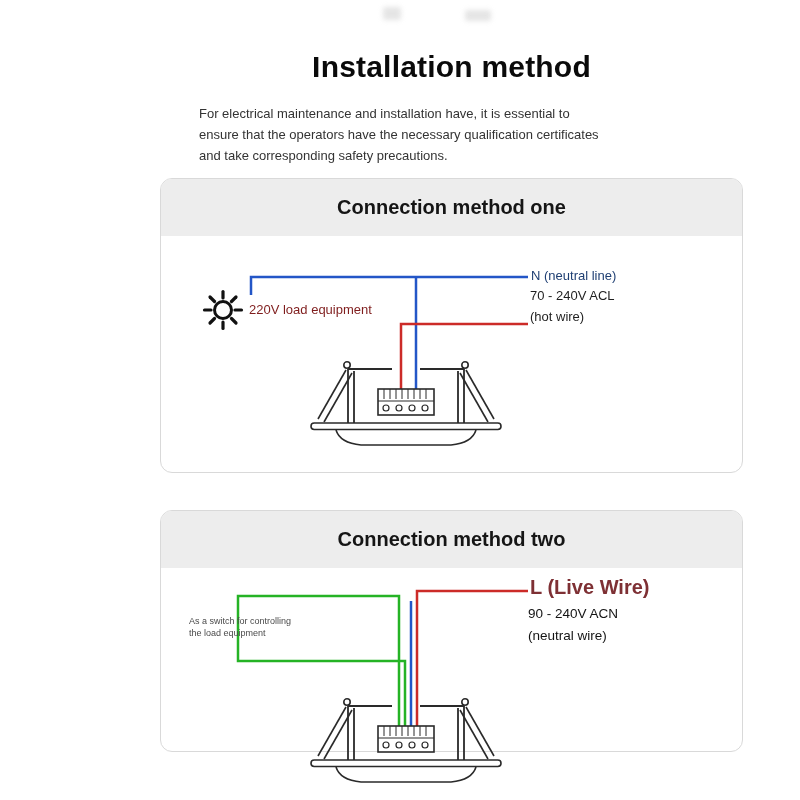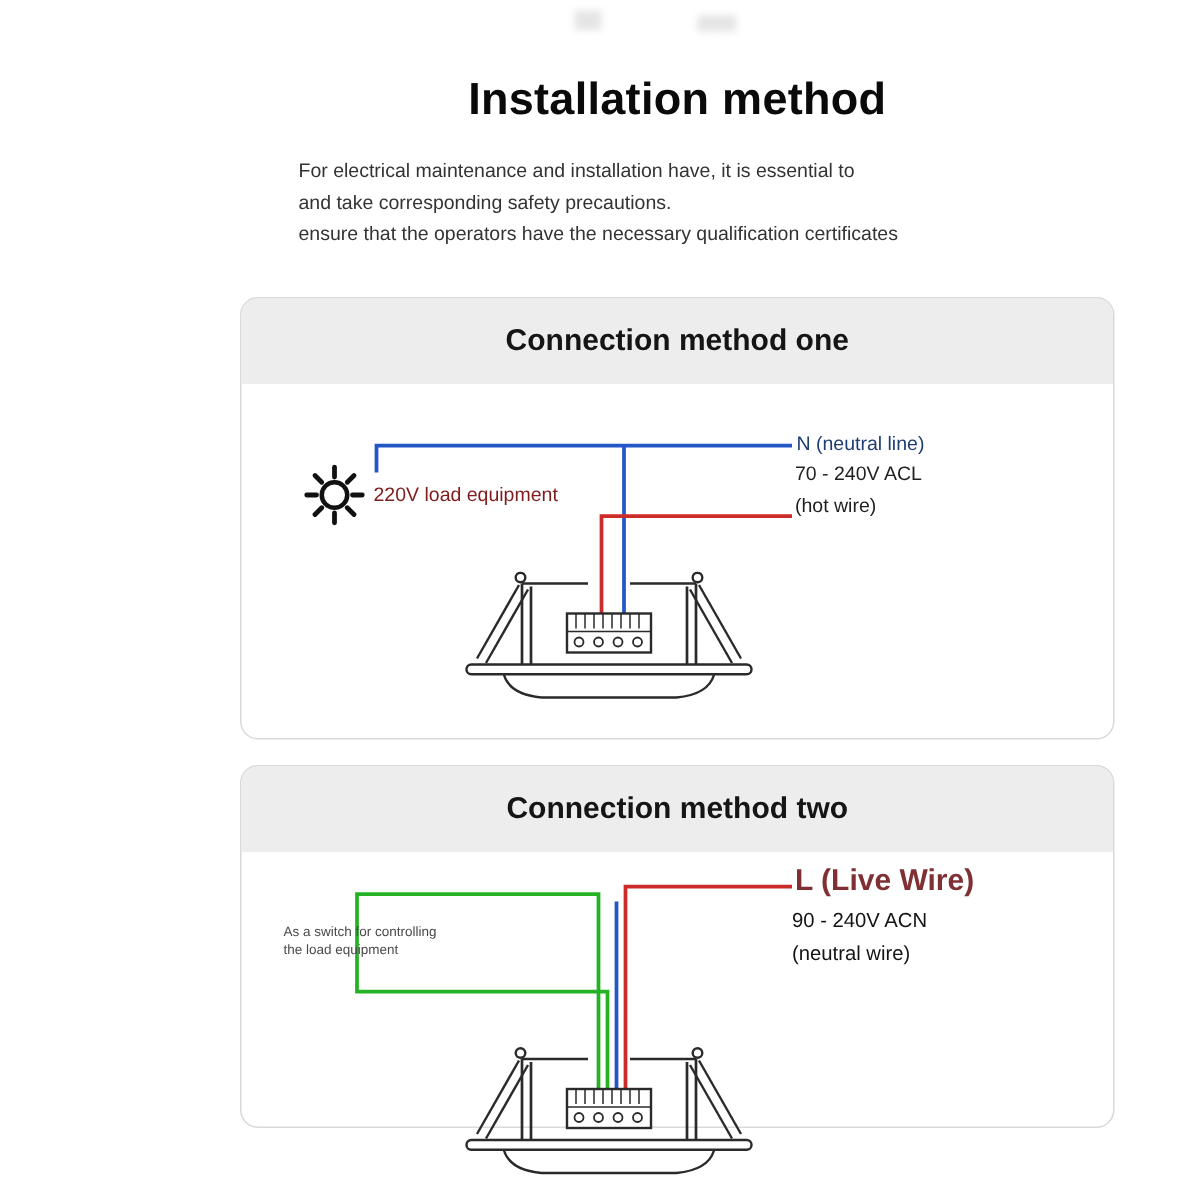--- a/index.html
+++ b/index.html
@@ -8,21 +8,21 @@
 
   .smudge{position:absolute;background:#d7d7d7;filter:blur(2.5px);opacity:.65;border-radius:2px;}
 
   .page-title{position:absolute;left:160px;top:50px;width:583px;text-align:center;
               font-size:30px;font-weight:600;letter-spacing:.2px;color:#0a0a0a;}
 
   .intro{position:absolute;left:199px;top:103px;width:430px;font-size:13px;line-height:21px;color:#333;}
 
   .panel{position:absolute;left:160px;width:583px;background:#fff;border:1px solid #d9d9d9;
          border-radius:12px;box-sizing:border-box;}
-  #panel-one{top:198px;height:295px;}
+  #panel-one{top:178px;height:295px;}
   #panel-two{top:510px;height:242px;}
   .panel-header{height:57px;background:#ededed;border-radius:11px 11px 0 0;
                 display:flex;align-items:center;justify-content:center;
                 font-size:20px;font-weight:600;color:#151515;}
   .panel svg.wires{position:absolute;left:0;top:0;}
 
   .lbl{position:absolute;white-space:nowrap;}
   .load-lbl{left:88px;top:123px;font-size:13px;color:#7f1d1d;}
   .neutral-lbl{left:370px;top:89px;font-size:13px;font-weight:500;color:#1e3e72;}
   .acl-lbl{left:369px;top:106px;font-size:13px;line-height:21px;color:#1f1f1f;}
@@ -58,22 +58,22 @@
         <rect x="5" y="62" width="190" height="6.5" rx="3.2" fill="#fff" stroke="#2a2a2a" stroke-width="1.6"></rect>
         <path d="M30,69 Q34,82 55,84 L145,84 Q166,82 170,69" fill="none" stroke="#2a2a2a" stroke-width="1.6"></path>
       </symbol>
     </defs>
   </svg>
 
   <div class="page-title">Installation method</div>
 
   <div class="intro">
     <div>For electrical maintenance and installation have, it is essential to</div>
+    <div>ensure that the operators have the necessary qualification certificates</div>
     <div>and take corresponding safety precautions.</div>
-    <div>ensure that the operators have the necessary qualification certificates</div>
   </div>
 
   <div class="panel" id="panel-one">
     <div class="panel-header">Connection method one</div>
 
     <svg class="wires" width="583" height="305" viewBox="0 0 583 305">
 
       <polyline points="90,116 90,98 367,98" fill="none" stroke="#2356c7" stroke-width="2.5"></polyline>
       <line x1="255" y1="98" x2="255" y2="218" stroke="#2356c7" stroke-width="2.5"></line>
 

